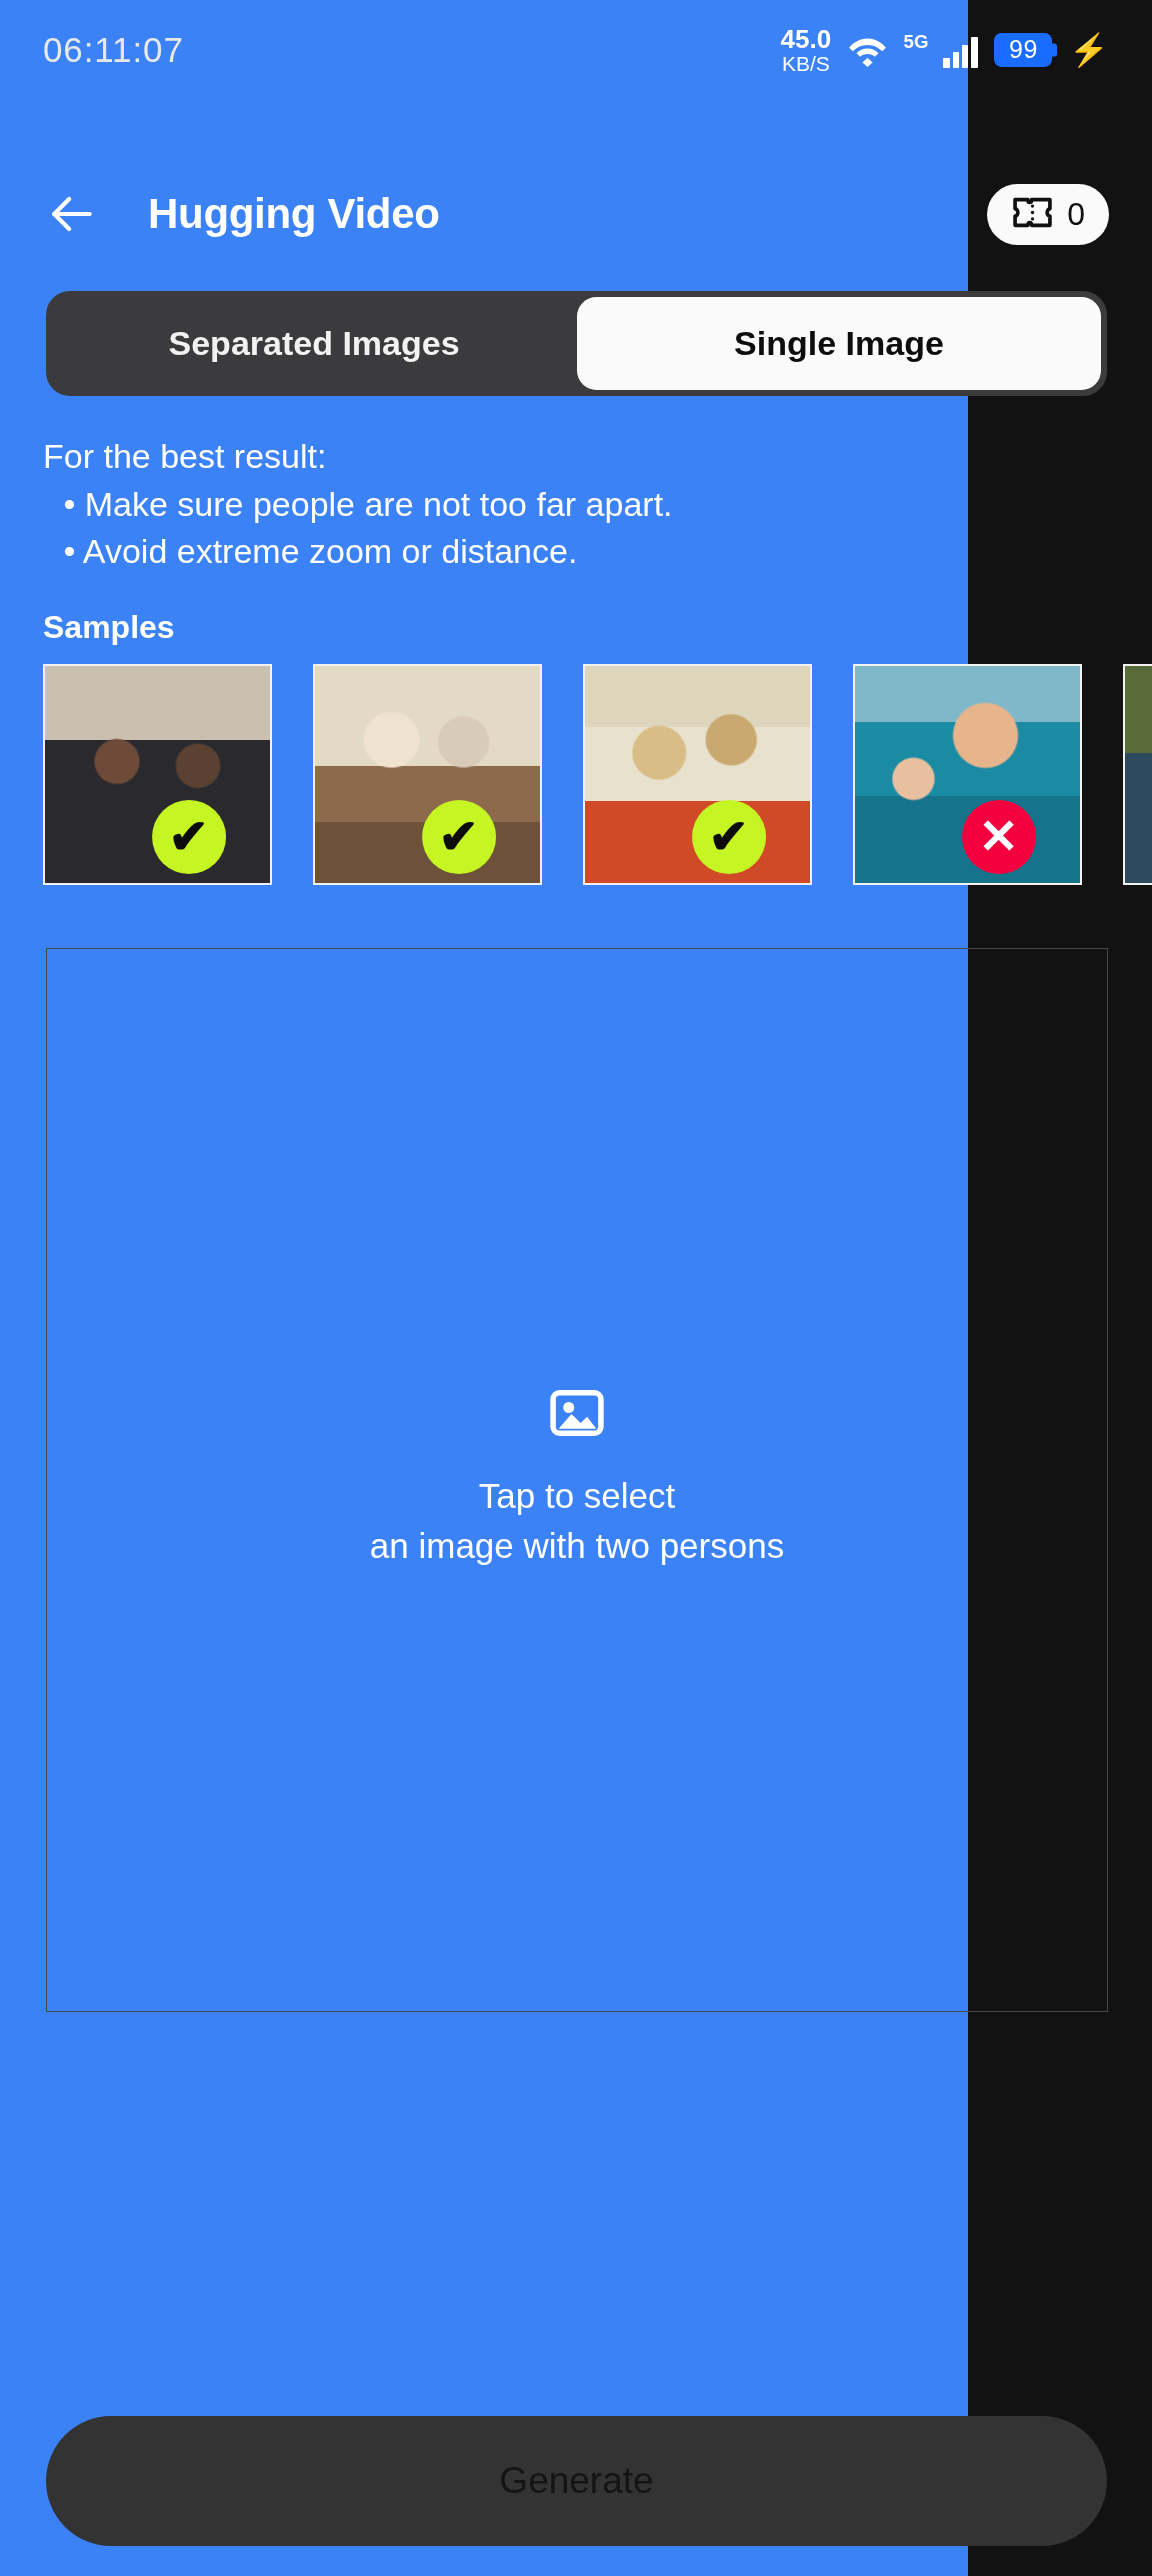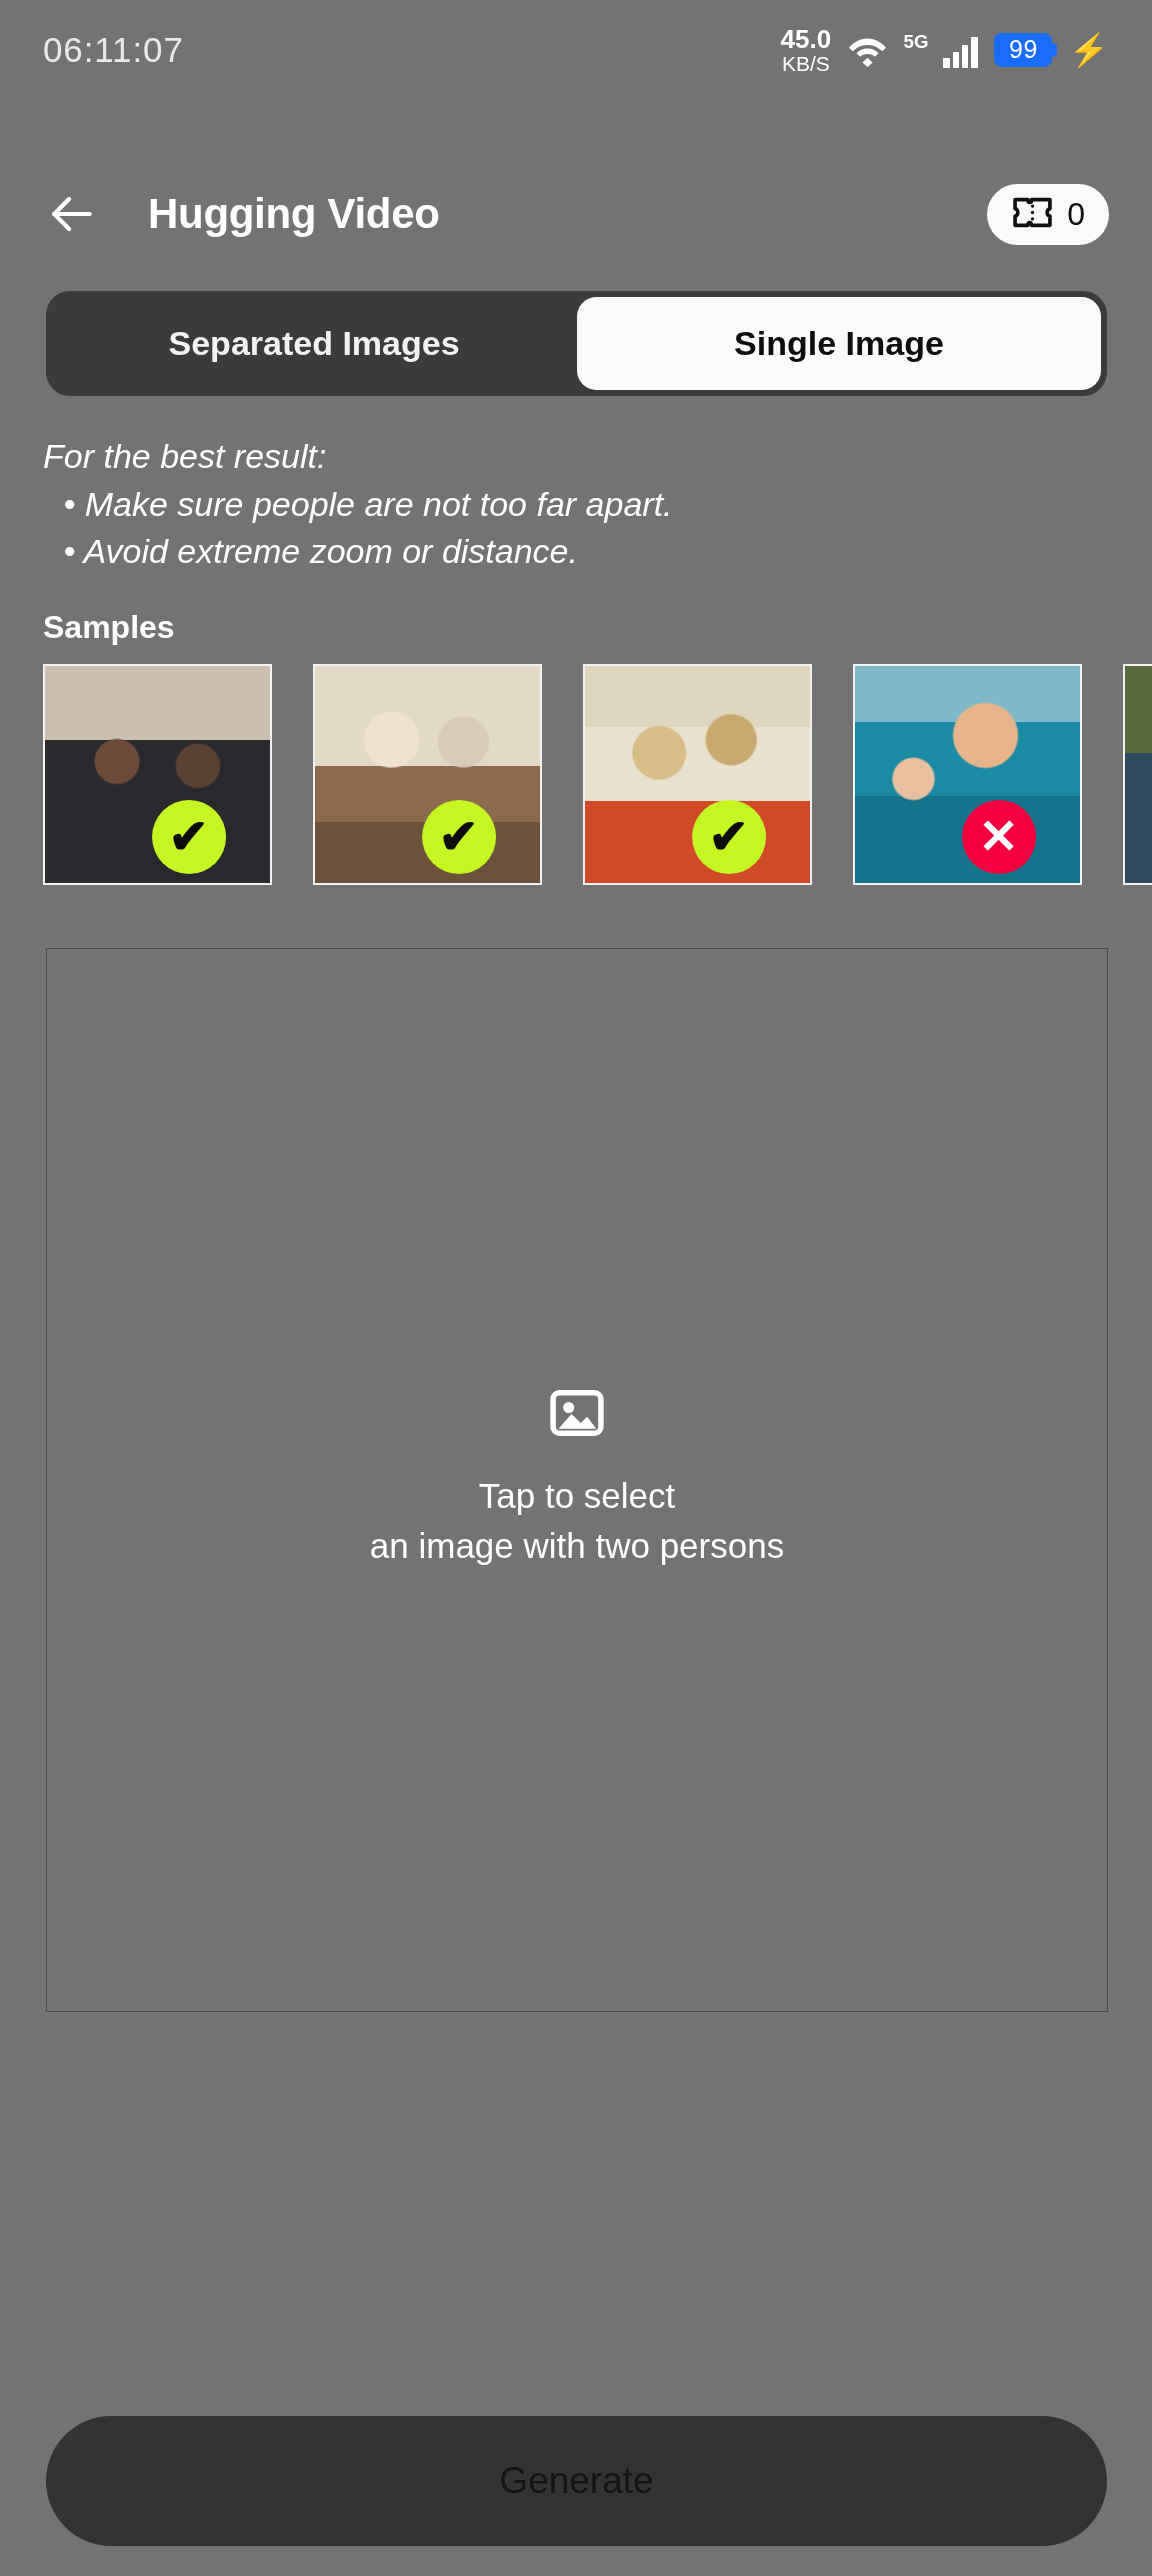--- a/index.html
+++ b/index.html
@@ -2,21 +2,21 @@
 <html style="font-size:15px"><head>
 <meta charset="utf-8">
 <style>
   * { margin:0; padding:0; box-sizing:border-box; }
   html,body {
     width:1152px; height:2576px;
     background:#121212;
     font-family:"Liberation Sans", sans-serif;
     overflow:hidden;
   }
-  #screen { position:relative; width:1152px; height:2576px; background:#737373; }
+  #screen { position:relative; width:968px; height:2576px; background:#3b82f6; }
 
   
   .statusbar {
     position:absolute; top:0; left:0; width:1152px; height:100px;
     display:flex; align-items:center; justify-content:space-between;
     padding:0 43px;
   }
   .sb-time { color:#e8e8e8; font-size:35px; letter-spacing:0.9px; }
   .sb-right { display:flex; align-items:center; gap:16.7px; }
   .sb-speed { display:flex; flex-direction:column; align-items:center; line-height:1; }
@@ -56,21 +56,21 @@
   
   .segmented {
     position:absolute; top:291px; left:46px; width:1061px; height:105px;
     background:#3b3b3e; border-radius:24px; display:flex; padding:5.6px;
   }
   .seg { flex:1; display:flex; align-items:center; justify-content:center;
          border-radius:19.5px; font-size:34px; color:#f2f2f2; cursor:pointer;font-weight:bold;}
   .seg.active { background:#fafafa; color:#0d0d0d; }
 
   
-  .tips { position:absolute; top:437px; left:43px; width:1022px;font-style:italic; }
+  .tips { position:absolute; top:437px; left:43px; width:1022px; }
   .tips .lead { color:#fff; font-size:34px; margin-bottom:9.3px; }
   .tips .bullet { color:#fff; font-size:34px; margin-bottom:7.4px; padding-left:20.4px; }
 
   
   .samples-title { position:absolute; top:609px; left:43px; color:#fff; font-size:32px; font-weight:bold; }
   .samples-row {
     position:absolute; top:664px; left:43px; width:1110px; height:221px;
     display:flex; gap:41px; overflow:hidden;
   }
   .thumb {

